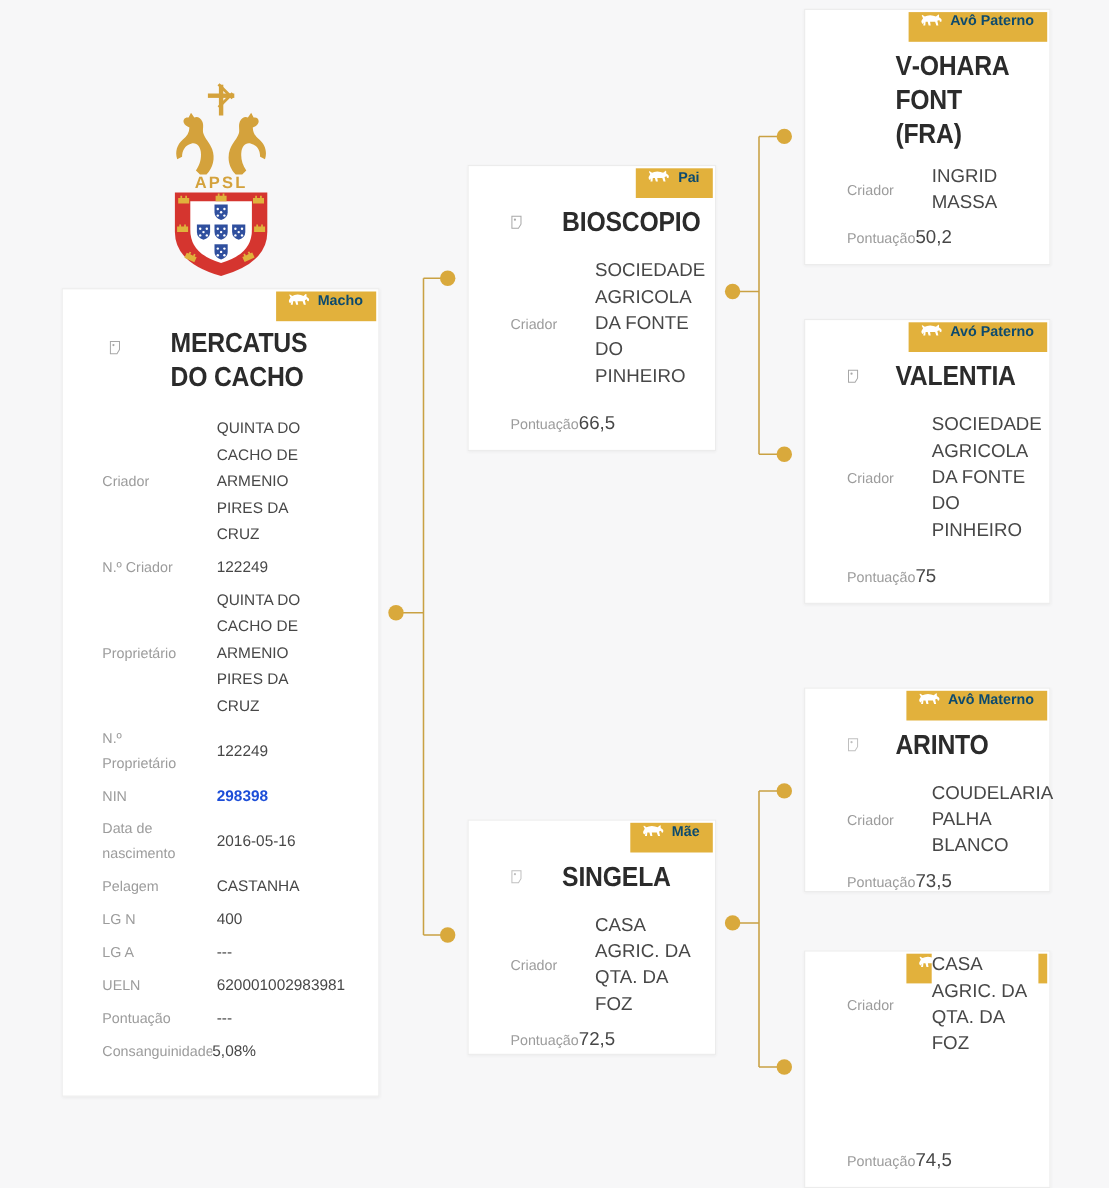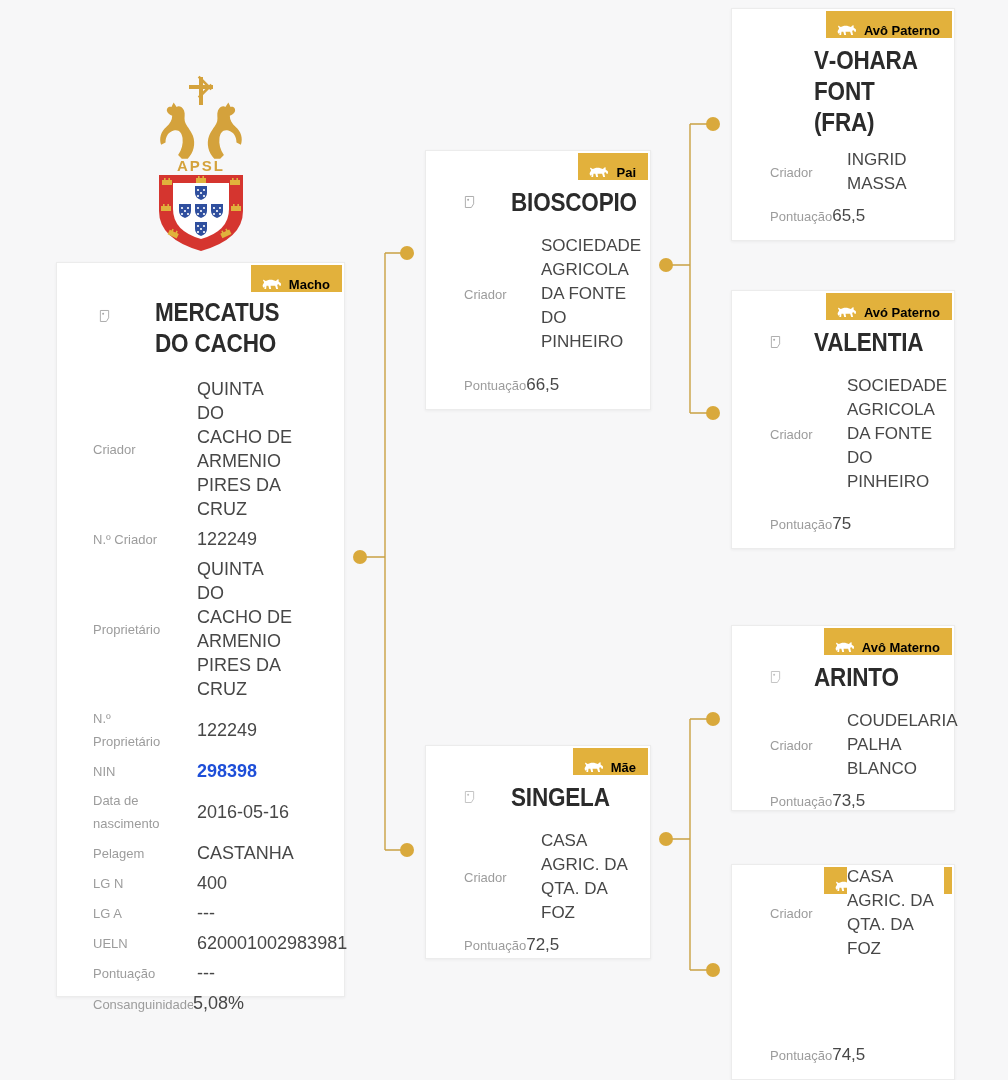--- a/index.html
+++ b/index.html
@@ -36,22 +36,22 @@
   #card-pai{left:425px;top:150px;width:226px;height:260px}
   #card-mae{left:425px;top:745px;width:226px;height:214px}
   #card-avo-paterno{left:731px;top:8px;width:224px;height:233px}
   #card-avo-paterna{left:731px;top:290px;width:224px;height:259px}
   #card-avo-materno{left:731px;top:625px;width:224px;height:186px}
   #card-avo-materna{left:731px;top:864px;width:224px;height:216px}
   .card.small{padding:0 14px 0 38px}
   
   .badge{
     position:absolute;top:2px;right:2px;height:27px;
-    background:var(--accent-gold);color:#000000;
-    display:flex;align-items:flex-end;gap:6px;
+    background:var(--accent-gold);color:#0c4a6e;
+    display:flex;align-items:flex-start;gap:6px;
     padding:0 12px 0 10px;
     font-size:13px;font-weight:700;margin-left:36px;
   }
   .badge svg{display:block}
   
   .title-row{position:relative;margin:34px 0 18px;min-height:62px}
   .card.small .title-row{margin:36px 0 16px;min-height:31px}
   .mini-icon{position:absolute;left:6px;top:12px;opacity:.75}
   .card.small .mini-icon{left:0;top:8px}
   .card-title{
@@ -64,21 +64,21 @@
   .card.mid .card-title{margin-left:47px;width:130px}
   .card.right .card-title{margin-left:44px;width:96px}
   
   .frow{
     display:grid;grid-template-columns:88px 95px;column-gap:16px;
     align-items:center;margin-bottom:6px;
   }
   .card.small .frow{grid-template-columns:65px 97px;column-gap:12px;margin-bottom:8px}
   .lab{color:var(--label-gray);font-size:13px;line-height:23px}
   .val{
-    color:var(--value-dark);font-size:18px;line-height:24px;
+    color:var(--value-dark);font-size:14px;line-height:24px;
     background:var(--card-bg);position:relative;z-index:1;
   }
   .card.small .val{font-size:17px}
   .val.bold{font-weight:700;color:#1d4ed8}
   
   .pont-row{display:flex;align-items:baseline;margin-bottom:12px}
   .card.small .pont-row{margin-top:auto}
   #card-main .pont-row{margin-bottom:10px}
   .pont-row .lab{white-space:nowrap}
   .pont-row .clip{max-width:100px;overflow:hidden}
@@ -330,21 +330,21 @@
   </div>
   <div class="title-row">
     <h2 class="card-title">V‑OHARA FONT (FRA)</h2>
   </div>
   <div class="frow">
     <span class="lab">Criador</span>
     <span class="val">INGRID MASSA</span>
   </div>
   <div class="pont-row">
     <span class="lab">Pontuação</span>
-    <span class="val">65,5</span>
+    <span class="val">50,2</span>
   </div>
 </div>
 
 <div class="card small right" id="card-avo-paterna">
   <div class="badge">
     <svg width="22" height="15" viewBox="0 0 24 16">
         <path fill="#fff" d="M3.2 11.5 C2 10.8 1.4 9.4 2 8.2 L3.4 5.8 L2.2 3.4 C2 3 2.4 2.6 2.8 2.8 L5.2 4.2 L7.4 3.4 C9.4 2.7 11.6 2.7 13.6 3.4 L16.2 4.3 L18.4 2.4 C18.7 2.1 19.2 2.3 19.2 2.7 L19.3 5 L21 6.2 C21.7 6.7 22 7.4 21.8 8.2 L21.4 9.6 L20 9.2 L19.6 7.6 L17.6 8.4 L18.6 13 L16.6 13 L15.4 9.4 L10.4 9.4 L11 13 L9 13 L8 9.4 L6 9.4 L5.6 13 L3.6 13 L4.2 9.8 Z"></path>
       </svg>
     <span>Avó Paterno</span>
   </div>

